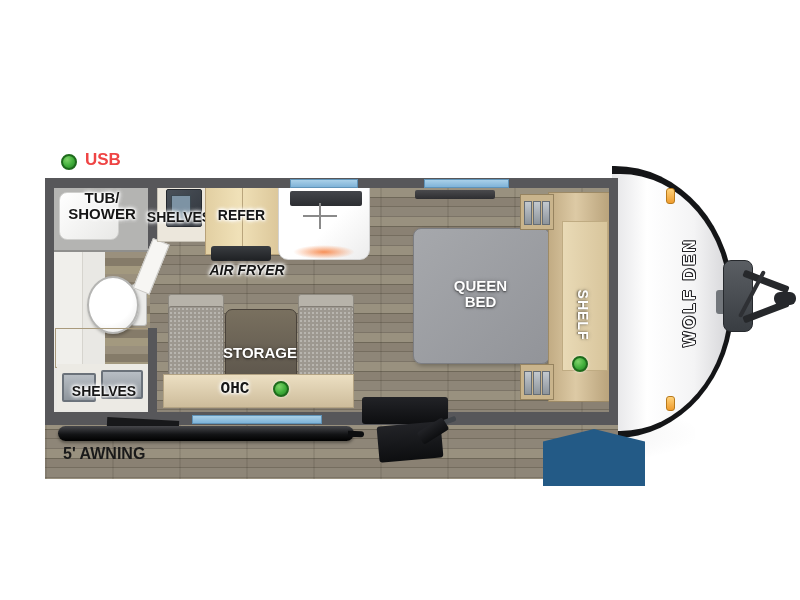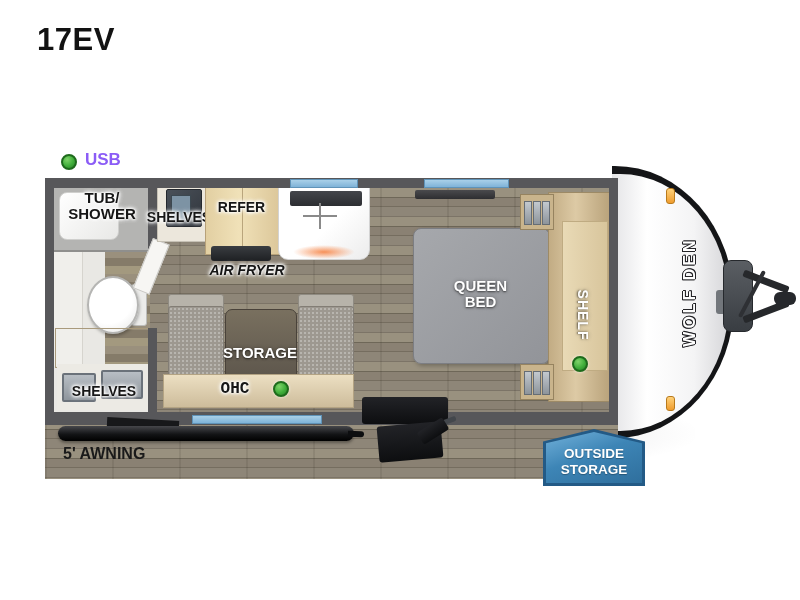--- a/index.html
+++ b/index.html
@@ -6,21 +6,21 @@
   #canvas{position:relative;width:800px;height:600px;background:#fff;overflow:hidden;
           font-family:"Liberation Sans", sans-serif;}
   .abs{position:absolute;}
 
   
   .title{font-size:31px;font-weight:800;color:#121212;letter-spacing:.5px;}
   .lbl{font-weight:700;color:#161616;text-align:center;line-height:1.05;
        text-shadow:0 0 3px #fff,0 0 3px #fff,0 0 5px #fff,0 0 5px #fff;}
   .lbl-white{font-weight:700;color:#fff;text-align:center;line-height:1.05;
        text-shadow:0 1px 2px rgba(0,0,0,.55),0 0 4px rgba(0,0,0,.3);}
-  .legend-lbl{font-size:17px;font-weight:600;color:#8b5cf6;}
+  .legend-lbl{font-size:17px;font-weight:600;color:#ef4444;}
 
   
   #plan{left:45px;top:178px;width:573px;height:301px;
         background:
           repeating-linear-gradient(90deg, rgba(40,35,25,.10) 0 2px, rgba(0,0,0,0) 2px 67px),
           repeating-linear-gradient(180deg,#8e8678 0 9px,#7c7467 9px 10px,#99917f 10px 19px,#6e6758 19px 20px,#8a8173 20px 28px,#756d5f 28px 29px);}
   .wall{background:#57575a;}
   .window{background:linear-gradient(180deg,#a9d0e8,#7fb3d8);border:1px solid #5f93b8;}
 
   
@@ -79,21 +79,20 @@
   .badge-inner{clip-path:polygon(50% 0,100% 22%,100% 100%,0 100%,0 22%);
      background:linear-gradient(160deg,#6cacd6 5%,#3d85b6 45%,#2f6f9d);}
   .badge-text{color:#fff;font-weight:700;font-size:13.5px;text-align:center;line-height:1.18;
      text-shadow:0 1px 1px rgba(0,0,0,.3);}
 </style>
 </head>
 <body>
 
 <div id="canvas">
 
-  <div class="abs title" style="left:37px;top:22px;">17EV</div>
 
   <div class="abs usb-dot" style="left:61px;top:154px;"></div>
   <div class="abs legend-lbl" style="left:85px;top:150px;">USB</div>
 
   <div class="abs shadow-ground" style="left:45px;top:418px;width:650px;height:62px;"></div>
 
   <div class="abs cap-trim" style="left:612px;top:166px;width:122px;height:272px;"></div>
   <div class="abs cap-body" style="left:612px;top:174px;width:117px;height:257px;"></div>
   <div class="abs marker-light" style="left:666px;top:188px;width:7px;height:14px;"></div>
   <div class="abs marker-light" style="left:666px;top:396px;width:7px;height:13px;"></div>
@@ -137,21 +136,21 @@
     <div class="abs shelf-unit" style="left:112px;top:8px;width:48px;height:54px;">
       <div class="abs appliance" style="left:8px;top:2px;width:34px;height:36px;">
         <div class="abs appliance-screen" style="left:4px;top:5px;width:18px;height:24px;"></div>
       </div>
     </div>
     <div class="abs lbl" style="left:98px;top:32px;width:72px;font-size:14px;">SHELVES</div>
 
     <div class="abs refer" style="left:160px;top:5px;width:73px;height:70px;">
       <div class="abs" style="left:36px;top:0;width:1px;height:70px;background:rgba(120,95,55,.45);"></div>
     </div>
-    <div class="abs lbl" style="left:160px;top:22px;width:73px;font-size:14px;">REFER</div>
+    <div class="abs lbl" style="left:160px;top:30px;width:73px;font-size:14px;">REFER</div>
     <div class="abs airfryer" style="left:166px;top:68px;width:60px;height:15px;"></div>
     <div class="abs lbl" style="left:158px;top:85px;width:88px;font-size:14px;font-style:italic;">AIR FRYER</div>
 
     <div class="abs counter" style="left:233px;top:8px;width:90px;height:72px;">
       <div class="abs backsplash" style="left:11px;top:4px;width:72px;height:15px;"></div>
       <div class="abs faucet-bar" style="left:24px;top:28px;width:34px;height:2px;"></div>
       <div class="abs faucet-bar" style="left:40px;top:16px;width:2px;height:26px;"></div>
       <div class="abs stove-glow" style="left:14px;top:58px;width:62px;height:14px;"></div>
     </div>
 
@@ -203,20 +202,14 @@
   <div class="abs strut" style="left:386px;top:428px;width:72px;height:5px;transform:rotate(-20deg);"></div>
   <div class="abs step-black" style="left:378px;top:424px;width:64px;height:36px;transform:rotate(-5deg);"></div>
   <div class="abs step-black" style="left:418px;top:424px;width:30px;height:14px;transform:rotate(-32deg);"></div>
 
   <div class="abs" style="left:107px;top:419px;width:72px;height:9px;background:#17181a;transform:rotate(3deg);"></div>
   <div class="abs awning" style="left:58px;top:426px;width:296px;height:15px;"></div>
   <div class="abs" style="left:348px;top:431px;width:16px;height:6px;background:#0d0e10;border-radius:0 3px 3px 0;transform:rotate(2deg);"></div>
   <div class="abs" style="left:63px;top:445px;font-size:16px;font-weight:700;color:#1a1a1a;">5' AWNING</div>
 
   <div class="abs badge-outer" style="left:543px;top:429px;width:102px;height:57px;"></div>
-  <div class="abs badge-inner" style="left:546px;top:432px;width:96px;height:51px;">
-    <div class="badge-text" style="padding-top:14px;">
-      <span>OUTSIDE</span><br>
-      <span>STORAGE</span>
-    </div>
-  </div>
 
 </div>
 
 </body></html>

